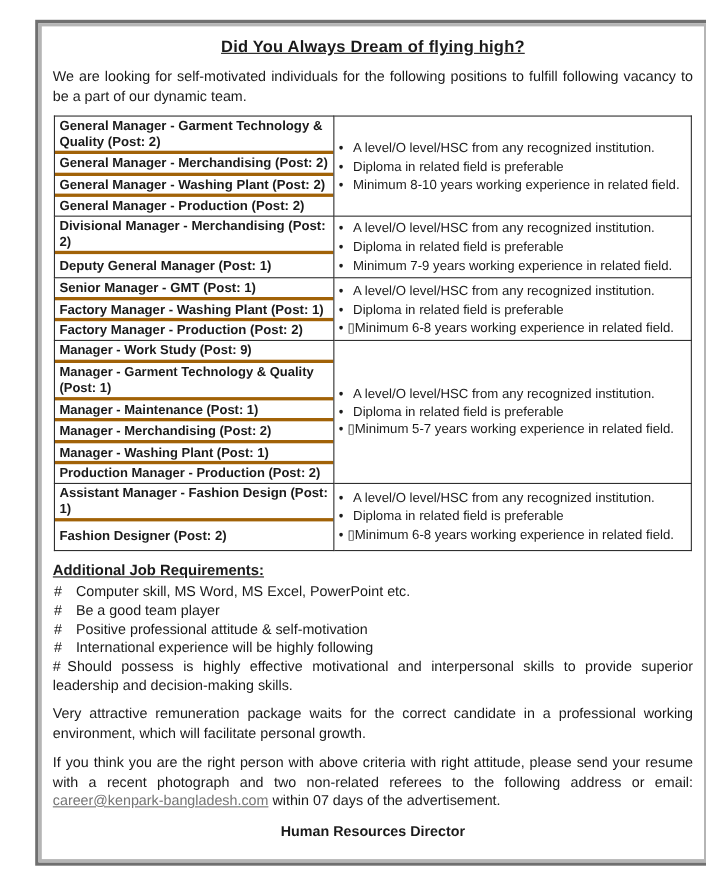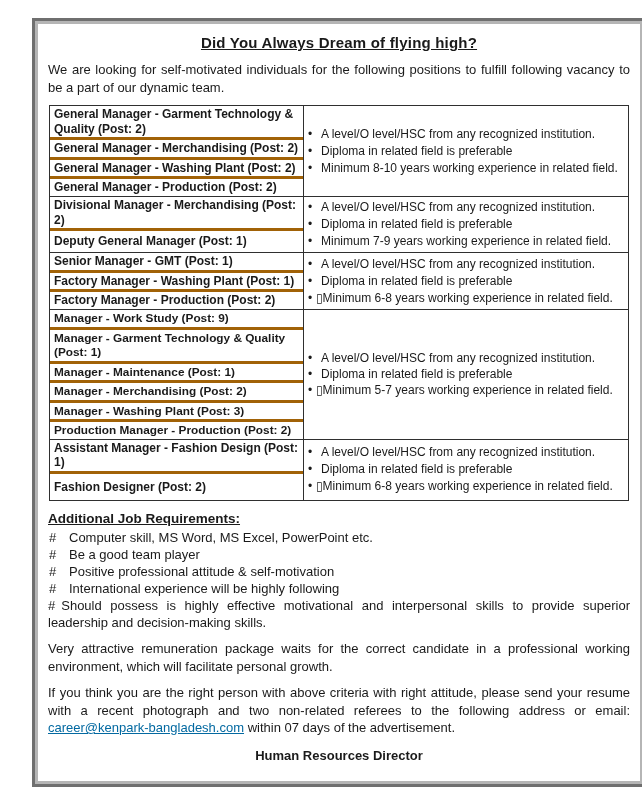--- a/index.html
+++ b/index.html
@@ -30,21 +30,21 @@
   .blt{flex:none;width:13px;}
   li.no-tab .blt{width:8px;}
 
   .add-head{font-size:13.5px;font-weight:bold;text-decoration:underline;margin:4px 0 3px 0;}
   .hash-item{display:flex;font-size:13px;line-height:17px;}
   .hash{flex:none;width:20px;padding-left:1px;}
   p.hash-par{font-size:13px;line-height:17px;text-align:justify;margin:0;}
   p.hash-par .hash-inline{margin-right:6px;}
 
   .spacer-s{height:9px;}
-  a.email-link{color:#0369a1;text-decoration:underline;cursor:pointer;}
+  a.email-link{color:#737373;text-decoration:underline;cursor:pointer;}
 
   .center{text-align:center;}
   .sig-role{font-size:13px;font-weight:bold;margin:11px 0 6px 0;}
 </style>
 </head>
 <body>
 
 <div class="canvas">
   <div class="frame-outer">
     <div class="frame-inner">
@@ -127,21 +127,21 @@
               </ul>
             </td>
           </tr>
 
           <tr class="g4">
             <td class="pos-cell">
               <div class="pos-row">Manager - Work Study (Post: 9)</div>
               <div class="pos-row">Manager - Garment Technology &amp; Quality (Post: 1)</div>
               <div class="pos-row">Manager - Maintenance (Post: 1)</div>
               <div class="pos-row">Manager - Merchandising (Post: 2)</div>
-              <div class="pos-row">Manager - Washing Plant (Post: 3)</div>
+              <div class="pos-row">Manager - Washing Plant (Post: 1)</div>
               <div class="pos-row">Production Manager - Production (Post: 2)</div>
             </td>
             <td class="req-cell">
               <ul class="reqs">
                 <li>
                     <span class="blt">•</span>
                     <span>A level/O level/HSC from any recognized institution.</span>
                   </li>
                 <li>
                     <span class="blt">•</span>

